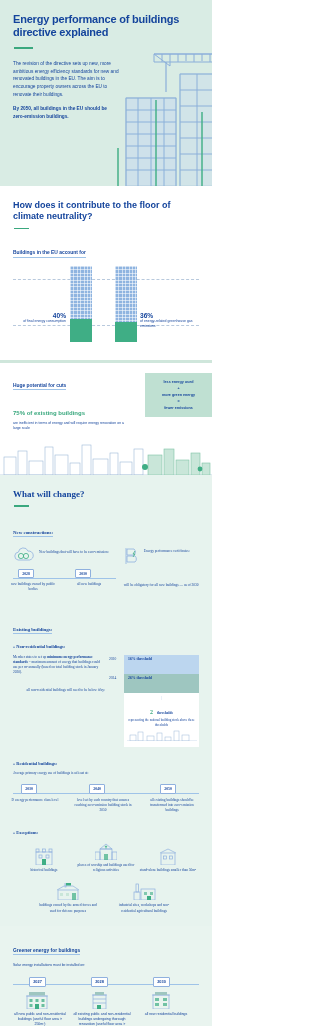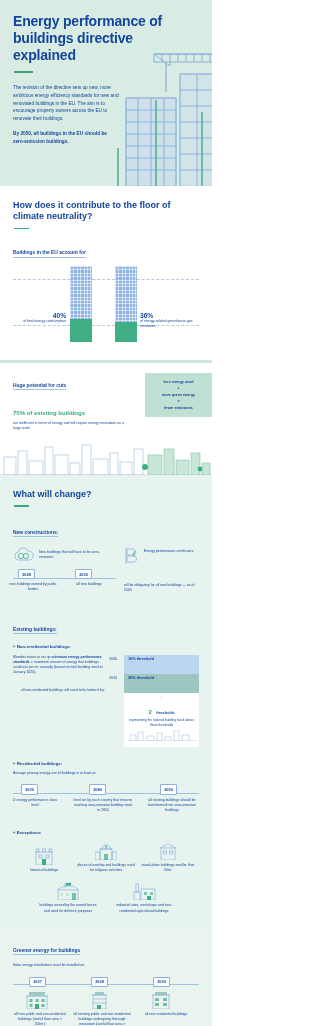--- a/index.html
+++ b/index.html
@@ -16,21 +16,21 @@
   .hero {
     position:relative; width:212px; height:186px;
     background:#d9ece4; overflow:hidden;
   }
   .hero-art {
     position:absolute; right:-6px; top:52px; width:122px; height:134px;
     opacity:.95;
   }
   .hero-inner { position:relative; z-index:3; padding:13px 14px 0 13px; }
   .hero h1 {
-    font-size:14px; line-height:1.22; font-weight:bold;
+    font-size:11px; line-height:1.22; font-weight:bold;
     color:#14449c; letter-spacing:-.2px;
   }
   .rule { width:19px; height:2.2px; background:#3aa87e; margin:7px 0 0 1px; }
   .hero p {
     font-size:4.75px; line-height:1.62; color:#14449c;
     margin-top:11px; width:113px; font-weight:500;
   }
   .hero p.bold { font-weight:bold; margin-top:7px; width:104px; }
 
   
@@ -231,21 +231,21 @@
           <rect x="191" y="18" width="9" height="22"></rect>
         <rect x="202" y="28" width="8" height="12"></rect>
       </g>
       <g fill="#3fae85">
           <circle cx="145" cy="32" r="3"></circle>
           <circle cx="200" cy="34" r="2.4"></circle>
         </g>
     </svg>
   </div>
 
-  <div class="sec tint" style="padding:14px 0 12px;">
+  <div class="sec tint" style="padding:14px 0 12px;font-family:Liberation Serif, serif;">
     <div class="pad">
       <h2>What will change?</h2>
       <div class="rule2"></div>
 
       <div style="margin-top:13px;"><h3>New constructions:</h3></div>
 
       <div style="display:flex; margin-top:9px; gap:8px;">
         <div style="width:104px;">
           <div style="display:flex; gap:4px; align-items:flex-start;">
             <svg width="22" height="16" viewBox="0 0 22 16">

